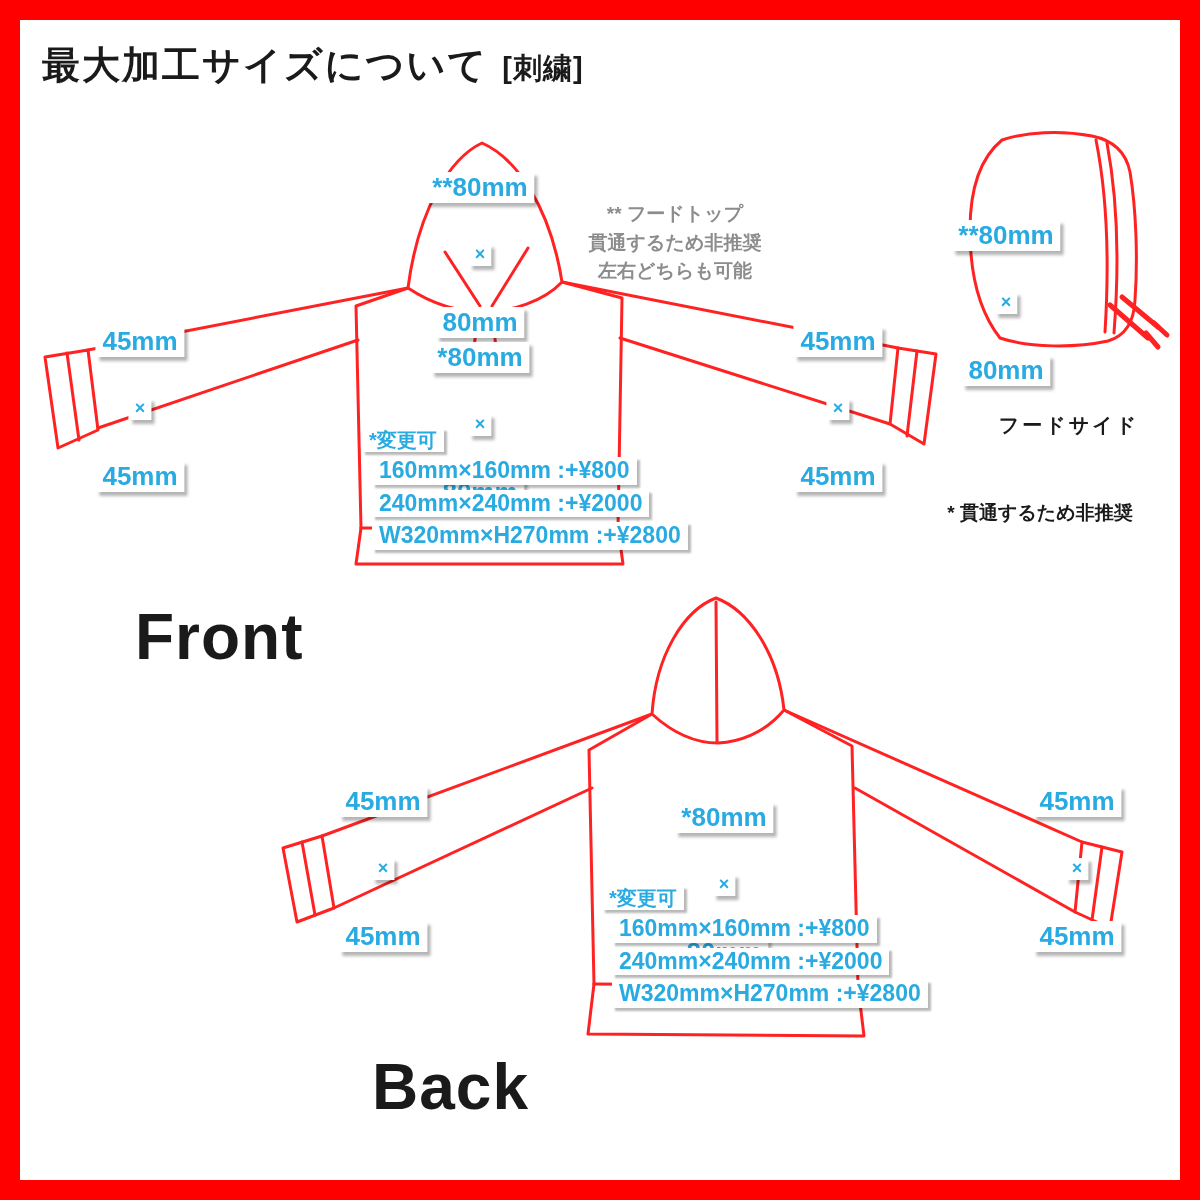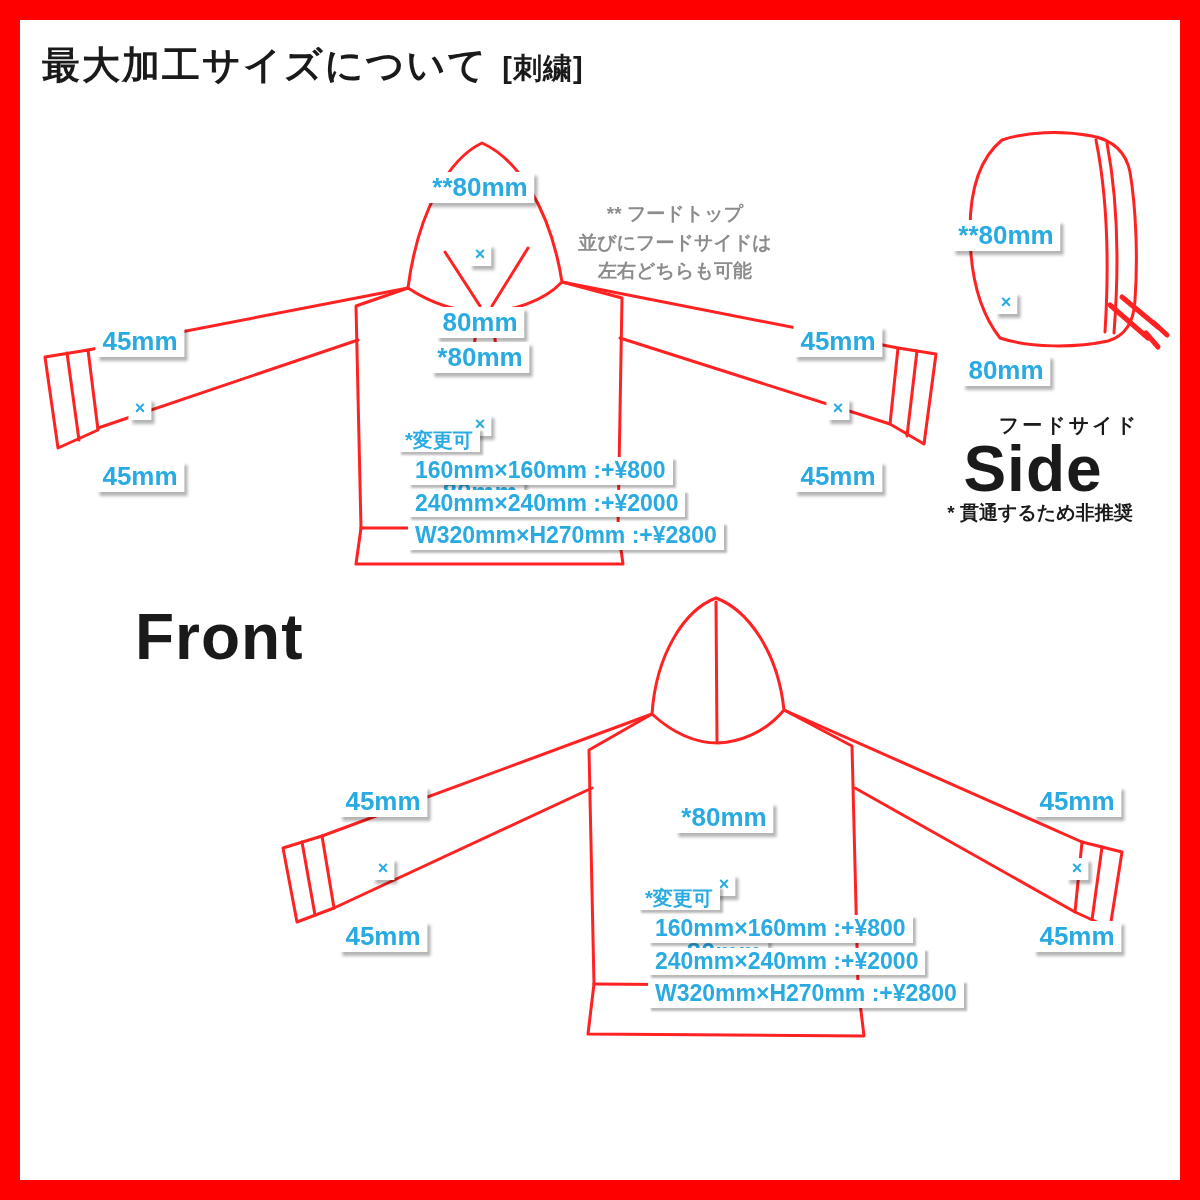--- a/index.html
+++ b/index.html
@@ -15,21 +15,21 @@
   .str { fill:none; stroke:var(--line); stroke-width:5; stroke-linecap:round; }
 
   .title { position:absolute; left:42px; top:40px; z-index:2; color:var(--black); font-weight:bold; font-size:38px; letter-spacing:2px; white-space:nowrap; }
   .title-tag { font-size:29px; margin-left:14px; letter-spacing:1px; }
 
   .size-label { position:absolute; z-index:2; display:flex; flex-direction:column; align-items:center; transform:translateX(-50%); color:var(--blue); font-weight:bold;gap:40px; }
   .chip { background:#fff; box-shadow:4px 4px 3px rgba(0,0,0,0.3); padding:0 7px; line-height:1.2; white-space:nowrap; }
   .chip.big { font-size:26px; }
   .chip.x { font-size:18px; padding:0 6px; margin:1px 0; }
 
-  .opts { position:absolute; z-index:2; display:flex; flex-direction:column; align-items:flex-start; color:var(--blue); font-weight:bold;padding-left:36px; }
+  .opts { position:absolute; z-index:2; display:flex; flex-direction:column; align-items:flex-start; color:var(--blue); font-weight:bold; }
   .opts .chip { box-shadow:3px 3px 2px rgba(0,0,0,0.28); }
   .opts-title { font-size:20px; }
   .opt { font-size:23px; margin-top:5px; margin-left:10px; }
 
   .hood-note { position:absolute; z-index:2; transform:translateX(-50%); color:var(--gray); font-weight:bold; font-size:19px; line-height:1.5; text-align:center; white-space:nowrap;margin-top:20px; }
 
   .view-label { position:absolute; z-index:2; color:var(--black); font-weight:bold; font-size:64px; letter-spacing:1px; white-space:nowrap; }
   .view-label.centered { transform:translateX(-50%); }
   .side-caption-small { position:absolute; z-index:2; transform:translateX(-50%); color:var(--black); font-weight:bold; font-size:20px; letter-spacing:3px; white-space:nowrap;margin-left:32px; }
   .side-note { position:absolute; z-index:2; transform:translateX(-50%); color:var(--black); font-weight:bold; font-size:19px; white-space:nowrap; }
@@ -89,21 +89,21 @@
   </div>
 
   <div class="size-label" style="left:480px; top:172px;">
     <span class="chip big">**80mm</span>
     <span class="chip x">×</span>
     <span class="chip big">80mm</span>
   </div>
 
   <div class="hood-note" style="left:675px; top:180px;">
     <div>** フードトップ</div>
-    <div>並びにフードサイドは</div>
+    <div>貫通するため非推奨</div>
     <div>左右どちらも可能</div>
   </div>
 
   <div class="size-label" style="left:140px; top:326px;">
     <span class="chip big">45mm</span>
     <span class="chip x">×</span>
     <span class="chip big">45mm</span>
   </div>
 
   <div class="size-label" style="left:838px; top:326px;">
@@ -126,21 +126,20 @@
   </div>
 
   <div class="view-label" style="left:135px; top:600px;">Front</div>
 
   <div class="size-label" style="left:1006px; top:220px;">
     <span class="chip big">**80mm</span>
     <span class="chip x">×</span>
     <span class="chip big">80mm</span>
   </div>
   <div class="side-caption-small" style="left:1037px; top:412px;">フードサイド</div>
-  <div class="view-label centered" style="left:1033px; top:432px;">Side</div>
   <div class="side-note" style="left:1040px; top:500px;">* 貫通するため非推奨</div>
 
   <div class="size-label" style="left:383px; top:786px;">
     <span class="chip big">45mm</span>
     <span class="chip x">×</span>
     <span class="chip big">45mm</span>
   </div>
 
   <div class="size-label" style="left:724px; top:802px;">
     <span class="chip big">*80mm</span>
@@ -154,13 +153,14 @@
     <span class="chip big">45mm</span>
   </div>
 
   <div class="opts" style="left:602px; top:886px;">
     <span class="chip opts-title">*変更可</span>
     <span class="chip opt">160mm×160mm :+¥800</span>
     <span class="chip opt">240mm×240mm :+¥2000</span>
     <span class="chip opt">W320mm×H270mm :+¥2800</span>
   </div>
 
+  <div class="view-label" style="left:372px; top:1050px;">Back</div>
 </div>
 
 </body></html>

